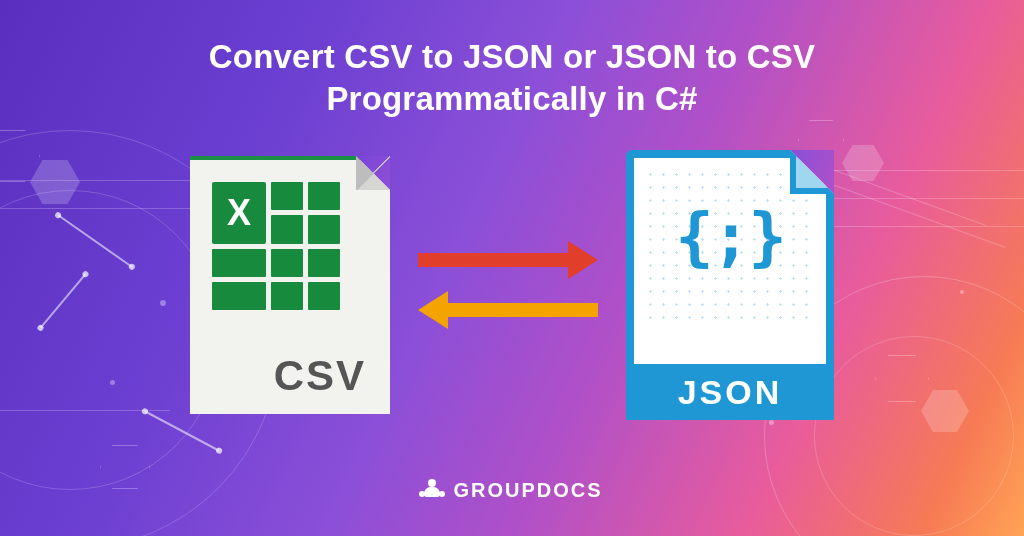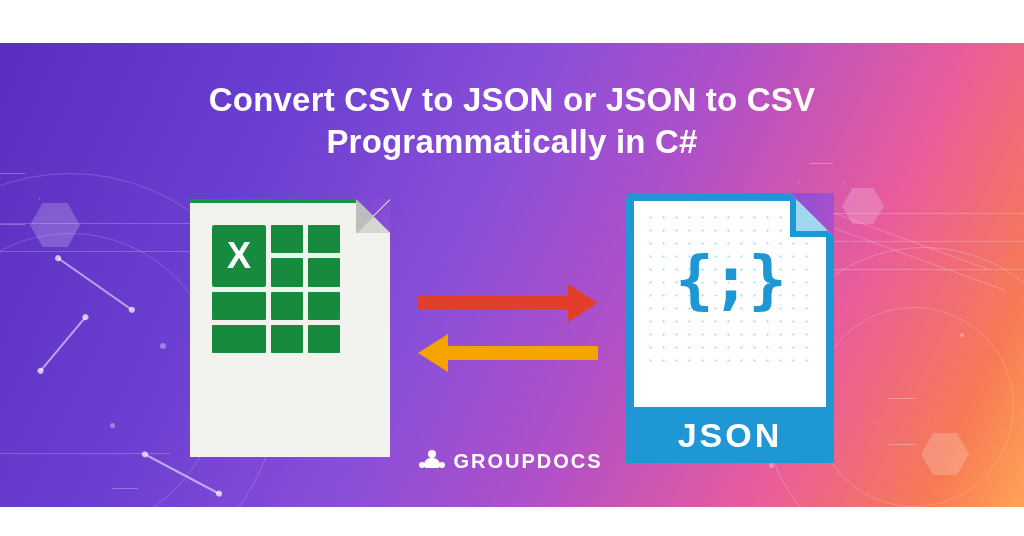--- a/index.html
+++ b/index.html
@@ -1,22 +1,21 @@
 <!DOCTYPE html>
 <html><head>
 <meta charset="utf-8">
 <style>
   * { margin: 0; padding: 0; box-sizing: border-box; }
   html, body { width: 1024px; height: 536px; overflow: hidden; font-family: 'Segoe UI', Arial, sans-serif; }
   .canvas {
     position: relative;
     width: 1024px;
-    height: 464px;
+    height: 536px;
     background: linear-gradient(115deg, #5a2fbf 0%, #6b3fd1 25%, #8b4fd8 45%, #b050c8 60%, #e85c9c 78%, #f77a55 92%, #ffa355 100%);
-    margin-top: 43px;
   }
   
   .hex { position: absolute; border: 1.5px solid rgba(255,255,255,0.28); width: 60px; height: 52px; clip-path: polygon(25% 0, 75% 0, 100% 50%, 75% 100%, 25% 100%, 0 50%); }
   .hex.filled { background: rgba(255,255,255,0.20); border: none; }
   .ringbig { position: absolute; border-radius: 50%; border: 1px solid rgba(255,255,255,0.18); }
   .dot { position: absolute; border-radius: 50%; background: rgba(255,255,255,0.35); }
   .hline { position: absolute; height: 1px; background: rgba(255,255,255,0.22); }
   .diag { position: absolute; height: 1px; background: rgba(255,255,255,0.22); transform-origin: left center; }
   .rod { position: absolute; height: 2px; background: rgba(255,255,255,0.55); border-radius: 2px; }
   .rod::before, .rod::after { content:""; position:absolute; width:6px; height:6px; border-radius:50%; background: rgba(255,255,255,0.7); top:-2px; }
@@ -215,20 +214,21 @@
         <div class="cell" style="grid-row:1;grid-column:3"></div>
         <div class="cell" style="grid-row:2;grid-column:2"></div>
         <div class="cell" style="grid-row:2;grid-column:3"></div>
         <div class="cell" style="grid-row:3;grid-column:1"></div>
         <div class="cell" style="grid-row:3;grid-column:2"></div>
         <div class="cell" style="grid-row:3;grid-column:3"></div>
         <div class="cell" style="grid-row:4;grid-column:1"></div>
         <div class="cell" style="grid-row:4;grid-column:2"></div>
         <div class="cell" style="grid-row:4;grid-column:3"></div>
       </div>
+      <div class="csv-label">CSV</div>
     </div>
 
     <div class="arrows">
       <div class="arrow right">
         <div class="shaft"></div>
         <div class="head"></div>
       </div>
       <div class="arrow left">
         <div class="shaft"></div>
         <div class="head"></div>

